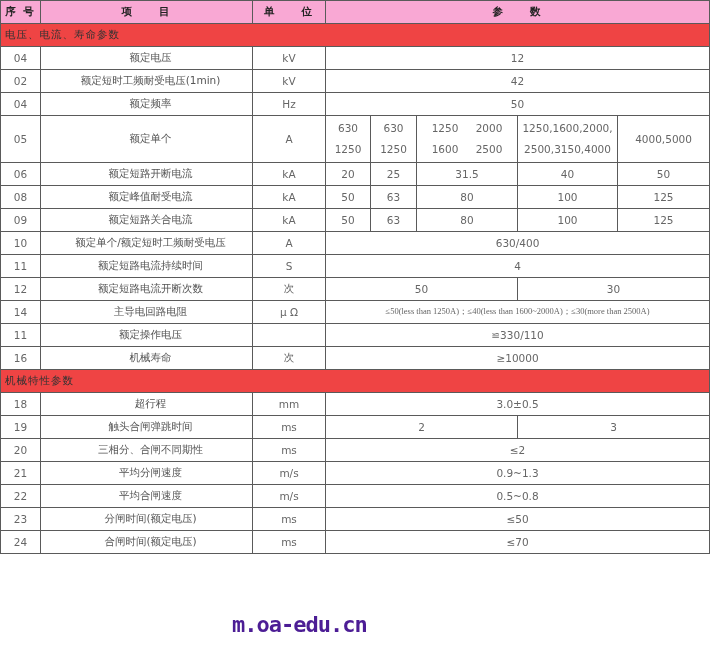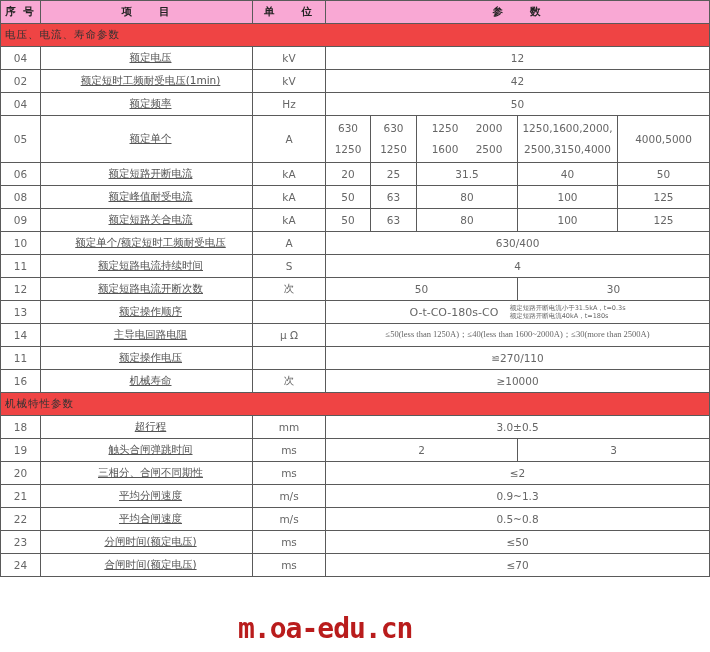--- a/index.html
+++ b/index.html
@@ -6,30 +6,30 @@
   body { width:710px; height:652px; position:relative; overflow:hidden;
          font-family:"DejaVu Sans", "Liberation Sans", sans-serif; color:#555; }
   table.spec { position:absolute; left:0; top:0; border-collapse:collapse; table-layout:fixed;
                width:709px; font-size:10.5px; }
   table.spec td, table.spec th { border:1.5px solid #5a5a5a; padding:0; text-align:center;
                vertical-align:middle; overflow:hidden; white-space:nowrap; }
   table.spec th { background:#f9a8d4; color:#222; font-weight:bold; height:22px; font-size:10.5px; letter-spacing:2px;margin-left:40px; }
   tr.r td { height:22px; }
   tr.tall td { height:46px;margin-top:29px; }
   tr.section td { background:#ef4444; text-align:left; padding-left:4px; color:#333; height:22px; letter-spacing:1px; }
-  td.item { text-align:left; padding-left:8px !important; color:#555;text-decoration:underline; }
+  td.item { text-align:left; padding-left:8px !important; color:#555; }
   td.num { color:#666; }
   td.val { color:#666; }
   .twoline { line-height:21px; }
   .pair { display:flex; justify-content:space-around; padding:0 6px; }
   .note { display:inline-block; font-size:6.5px; line-height:8px; text-align:left; vertical-align:middle; margin-left:8px; color:#666; }
   .seq { display:inline-block; vertical-align:middle; font-size:11px; }
   .small { font-size:8.5px;font-family:Liberation Serif, serif; }
-  .watermark { position:absolute; left:238px; top:612px; font-family:"DejaVu Sans Mono", "Liberation Mono", monospace;
-               font-weight:bold; font-size:28px; color:#b91c1c; letter-spacing:-1px; }
+  .watermark { position:absolute; left:232px; top:612px; font-family:"DejaVu Sans Mono", "Liberation Mono", monospace;
+               font-weight:bold; font-size:22px; color:#4c1d95; letter-spacing:-1px; }
 </style>
 </head>
 <body>
 
 <table class="spec">
   <colgroup>
     <col style="width:40px">
       <col style="width:212px">
       <col style="width:73px">
     <col style="width:45px">
@@ -143,42 +143,30 @@
       <td colspan="5" class="val">4</td>
     </tr>
     <tr class="r">
       <td class="num">12</td>
       <td class="item">额定短路电流开断次数</td>
       <td class="val">次</td>
       <td colspan="3" class="val">50</td>
       <td colspan="2" class="val">30</td>
     </tr>
     <tr class="r">
-      <td class="num">13</td>
-      <td class="item">额定操作顺序</td>
-      <td class="val"></td>
-      <td colspan="5" class="val">
-        <span class="seq">O-t-CO-180s-CO</span>
-        <span class="note">
-          <div>额定短路开断电流小于31.5kA，t=0.3s</div>
-          <div>额定短路开断电流40kA，t=180s</div>
-        </span>
-      </td>
-    </tr>
-    <tr class="r">
       <td class="num">14</td>
       <td class="item">主导电回路电阻</td>
       <td class="val">μ Ω</td>
       <td colspan="5" class="val small">≤50(less than 1250A)；≤40(less than 1600~2000A)；≤30(more than 2500A)</td>
     </tr>
     <tr class="r">
       <td class="num">11</td>
       <td class="item">额定操作电压</td>
       <td class="val"></td>
-      <td colspan="5" class="val">≌270/110</td>
+      <td colspan="5" class="val">≌330/110</td>
     </tr>
     <tr class="r">
       <td class="num">16</td>
       <td class="item">机械寿命</td>
       <td class="val">次</td>
       <td colspan="5" class="val">≥10000</td>
     </tr>
 
     <tr class="section">
       <td colspan="8">机械特性参数</td>

